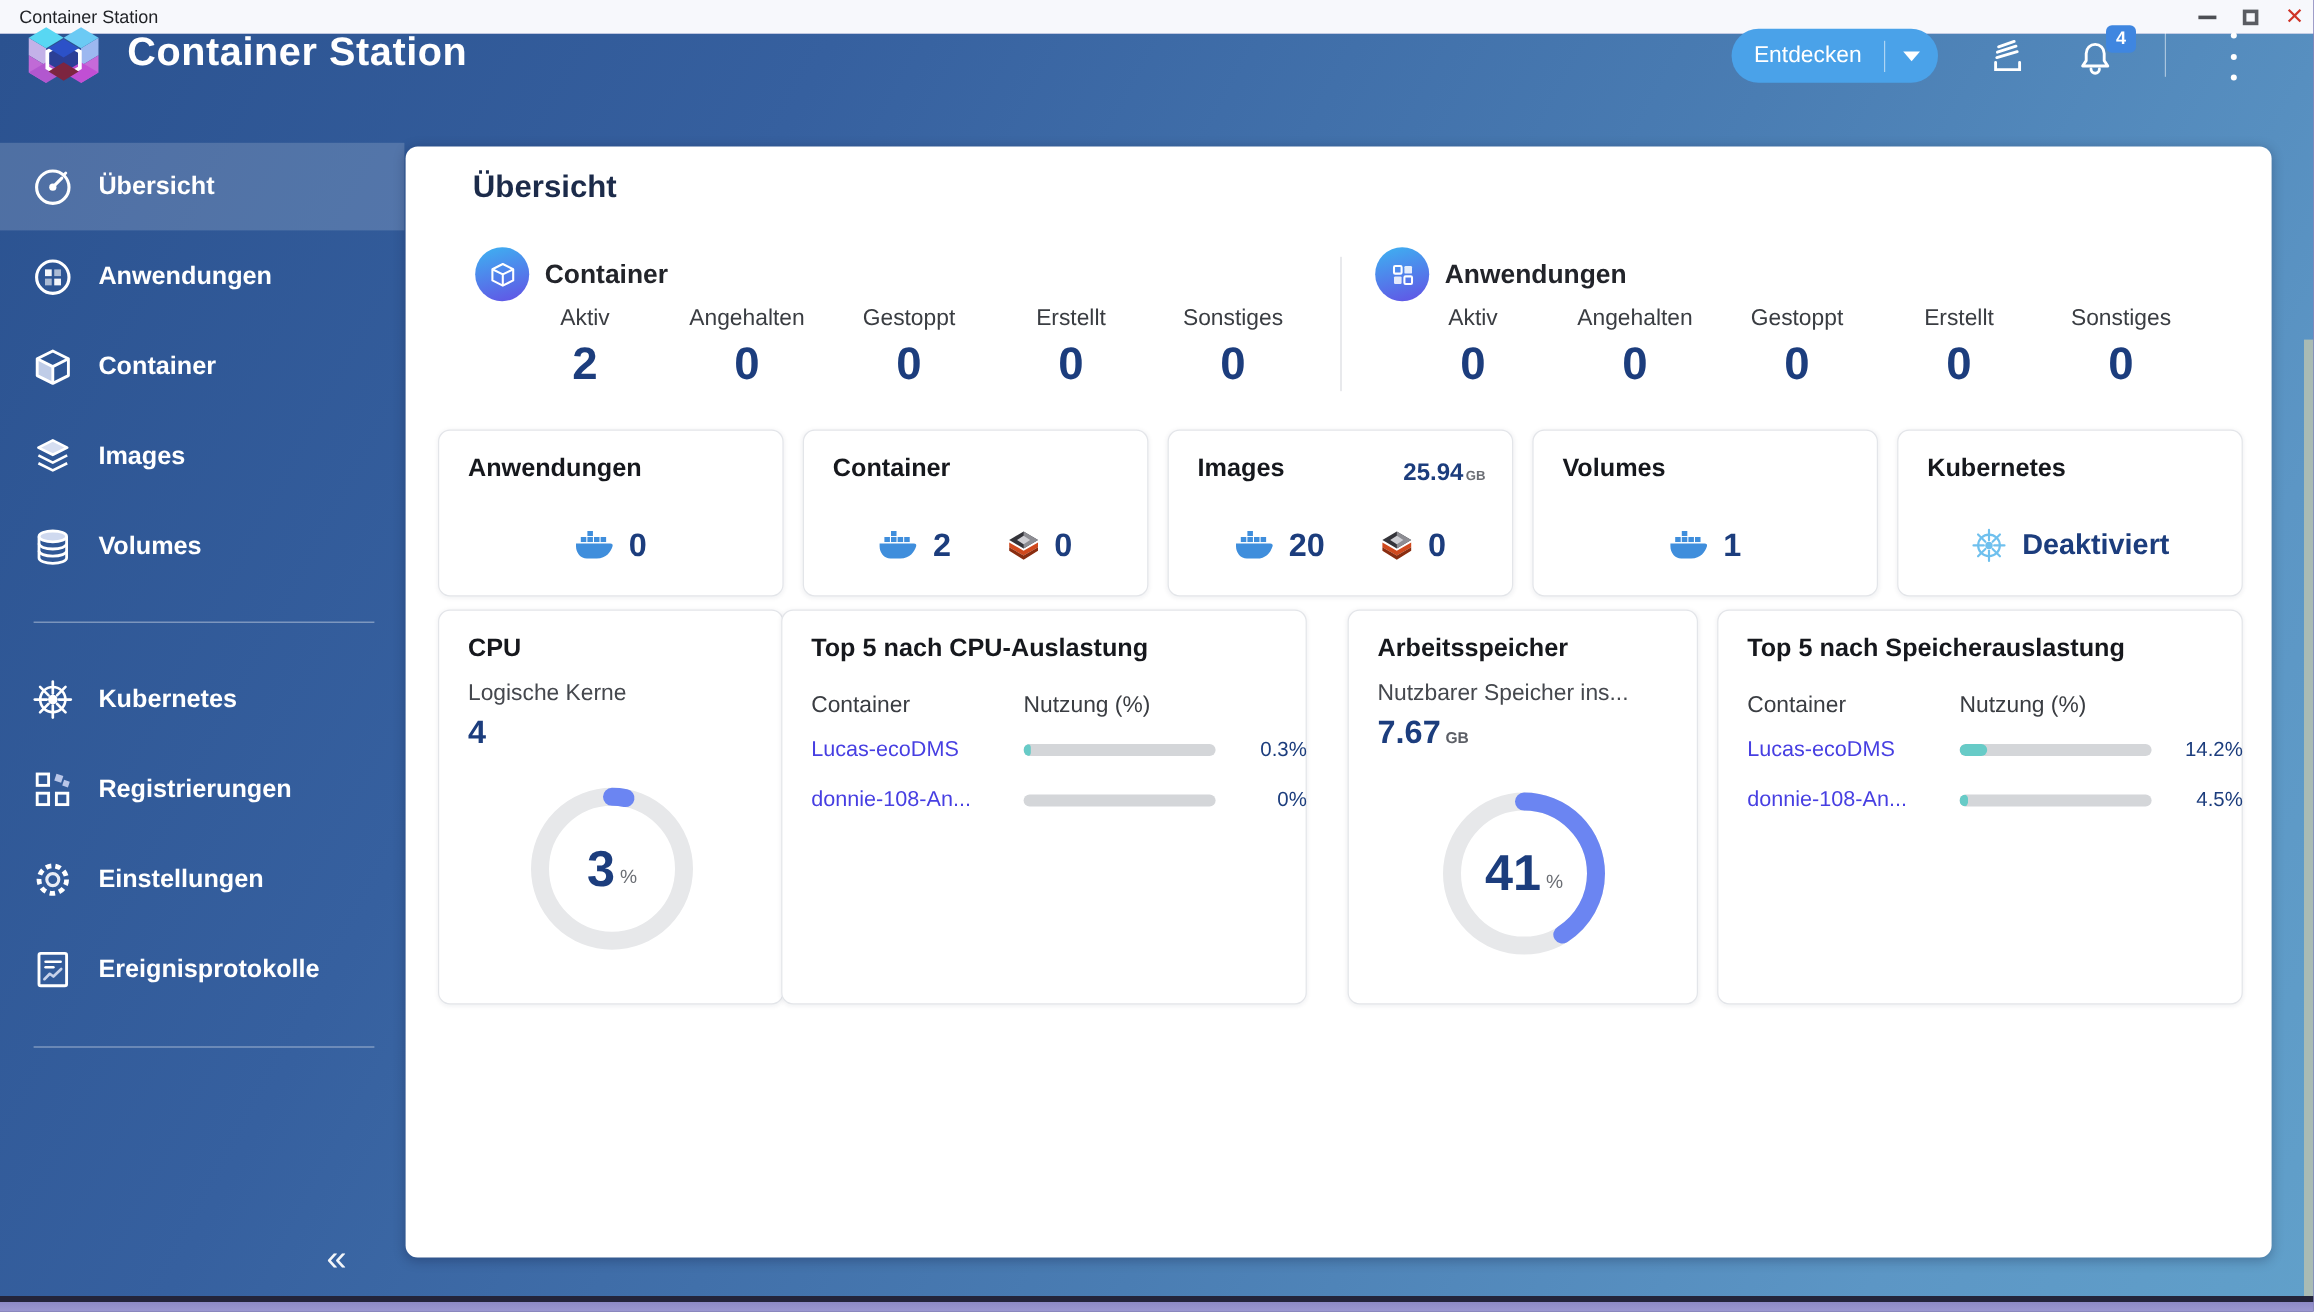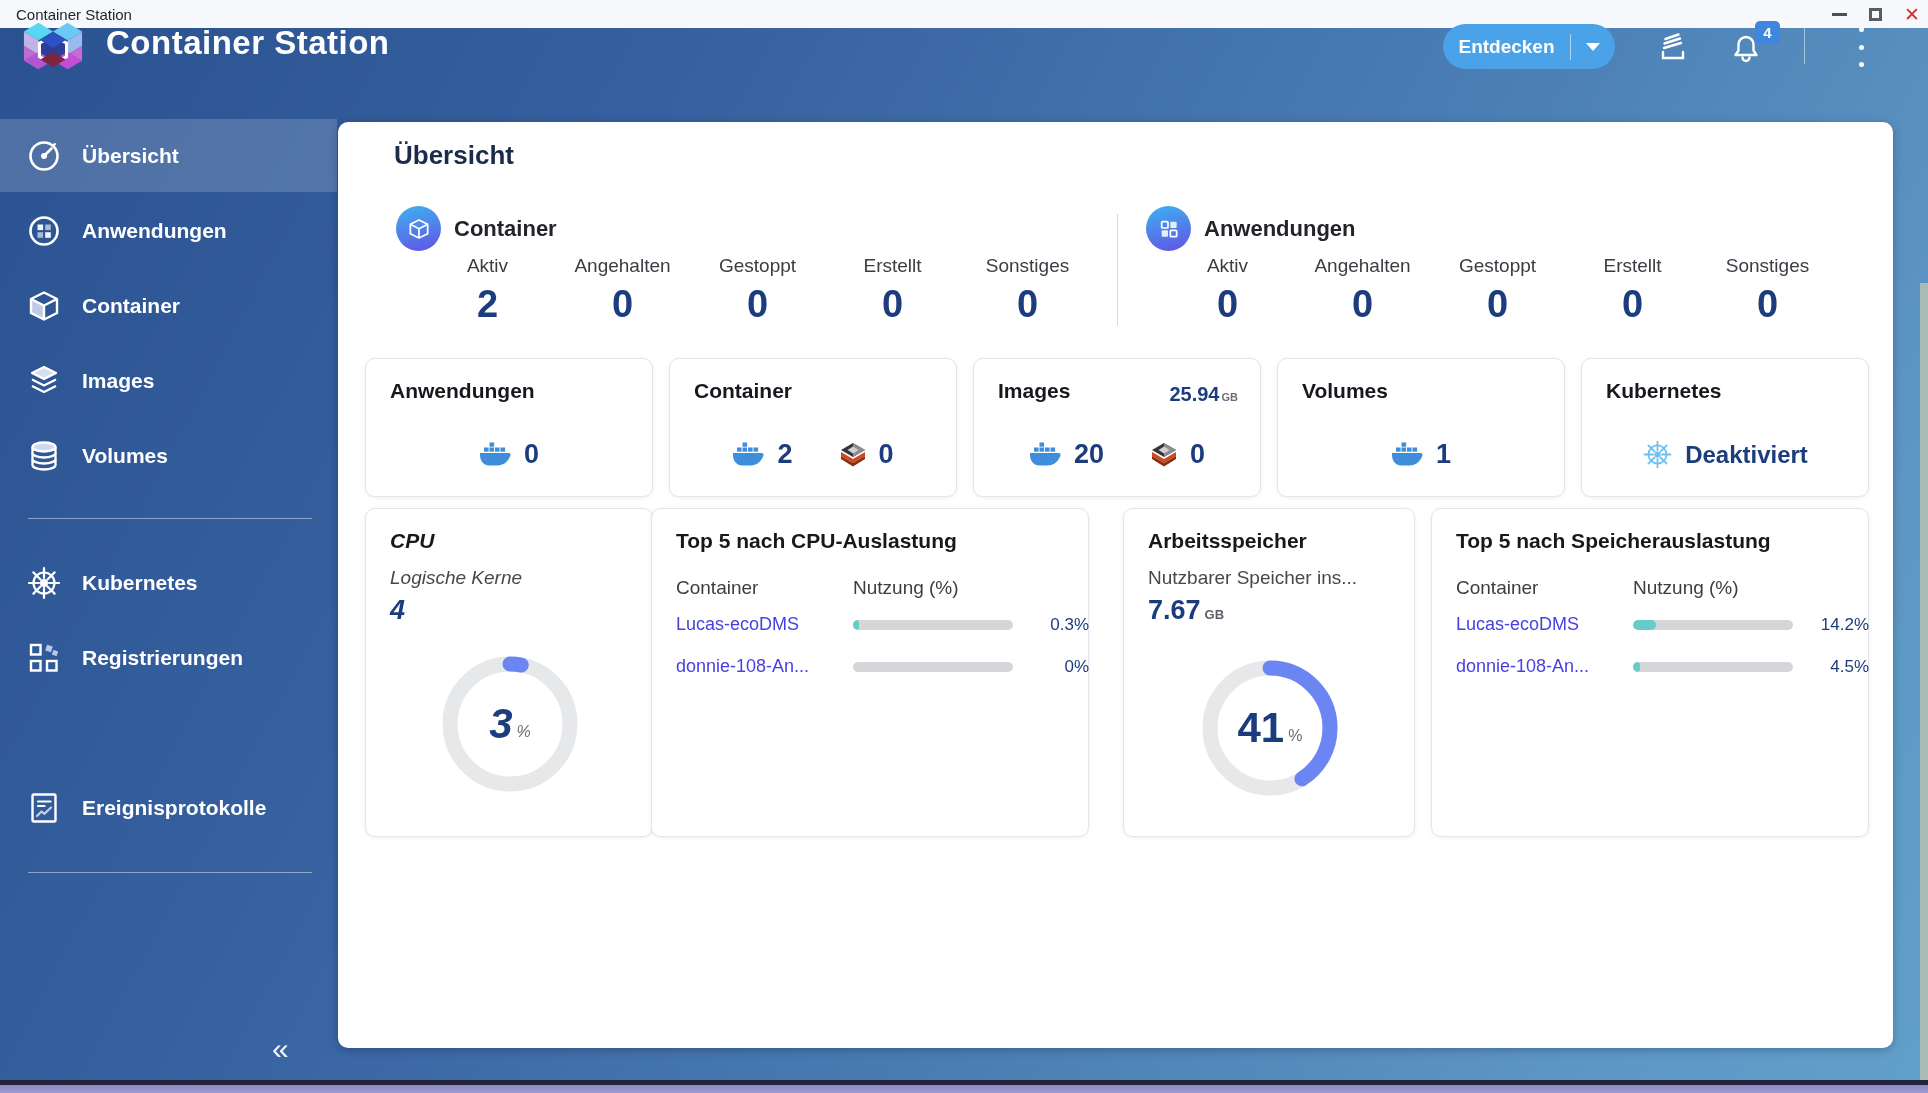--- a/index.html
+++ b/index.html
@@ -17,21 +17,21 @@
 
   
   .appbg{position:absolute;left:0;top:28px;width:1928px;height:1052px;
     background:linear-gradient(118deg,#2b5290 0%,#36609f 28%,#4a7db3 60%,#5c96c5 85%,#61a0ca 100%);}
 
   
   .logo{position:absolute;left:22px;top:14px;width:62px;height:62px;}
   .app-title{position:absolute;left:106px;top:24px;font-size:33px;font-weight:bold;color:#ffffff;letter-spacing:.5px;}
   .discover{position:absolute;left:1443px;top:24px;width:172px;height:45px;background:#4aa2e9;border-radius:23px;
     display:flex;align-items:center;color:#fff;cursor:pointer;}
-  .discover-label{flex:1;text-align:center;font-size:19px;font-weight:bold;}
+  .discover-label{flex:1;text-align:center;font-size:19px;font-weight:normal;}
   .discover-sep{width:1px;height:26px;background:rgba(255,255,255,.55);}
   .discover-caret{width:44px;display:flex;align-items:center;justify-content:center;cursor:pointer;}
   .caret-down{width:0;height:0;border-left:7px solid transparent;border-right:7px solid transparent;border-top:8px solid #fff;}
   .hicon{position:absolute;top:28px;width:38px;height:38px;cursor:pointer;}
   .badge{position:absolute;left:1755px;top:21px;min-width:25px;height:23px;background:#3f86e0;border-radius:5px;
     color:#fff;font-size:15px;font-weight:bold;display:flex;align-items:center;justify-content:center;padding:0 4px;}
   .hdr-sep{position:absolute;left:1804px;top:26px;width:1px;height:38px;background:rgba(255,255,255,.5);}
   .kebab{position:absolute;left:1853px;top:27px;width:16px;height:40px;display:flex;flex-direction:column;align-items:center;justify-content:space-between;cursor:pointer;}
   .kebab i{width:5px;height:5px;border-radius:50%;background:#fff;}
 
@@ -230,20 +230,27 @@
         <rect x="5" y="5" width="9.5" height="9.5"></rect>
         <rect x="5" y="21" width="9.5" height="9.5"></rect>
         <rect x="21" y="21" width="9.5" height="9.5"></rect>
       </g>
       <rect x="20" y="5.5" width="6" height="6" fill="#b9c6e8" transform="rotate(18 23 8.5)"></rect>
       <rect x="26.5" y="10.5" width="5" height="5" fill="#b9c6e8" transform="rotate(18 29 13)"></rect>
     </svg>
     <span class="side-label">Registrierungen</span>
   </div>
 
+  <div class="side-item" style="top:696px;">
+    <svg class="side-ico" viewBox="0 0 36 36">
+      <circle cx="18" cy="18" r="11.5" fill="none" stroke="#fff" stroke-width="4" stroke-dasharray="4.6 3.4"></circle>
+      <circle cx="18" cy="18" r="5" fill="none" stroke="#e8ecf5" stroke-width="2.6"></circle>
+    </svg>
+    <span class="side-label">Einstellungen</span>
+  </div>
 
   <div class="side-item" style="top:771px;">
     <svg class="side-ico" viewBox="0 0 36 36">
       <rect x="6.5" y="4.5" width="23" height="27" rx="1.5" fill="none" stroke="#fff" stroke-width="2.4"></rect>
       <line x1="12" y1="11.5" x2="24.5" y2="11.5" stroke="#fff" stroke-width="2.2" stroke-linecap="round"></line>
       <line x1="12" y1="16" x2="18.5" y2="16" stroke="#fff" stroke-width="2.2" stroke-linecap="round"></line>
       <polyline points="11,26 15.5,21.5 18.5,23.8 25,17.5" fill="none" stroke="#c7d2ea" stroke-width="2.2" stroke-linecap="round" stroke-linejoin="round"></polyline>
     </svg>
     <span class="side-label">Ereignisprotokolle</span>
   </div>
@@ -435,21 +442,21 @@
               <line x1="28.6" y1="7.4" x2="21.5" y2="14.5"></line>
                 <line x1="14.5" y1="21.5" x2="7.4" y2="28.6"></line>
             </g>
           </g>
           <circle cx="18" cy="18" r="3.6" fill="#6fc0ee"></circle>
         </svg>
         <span class="k8s-status">Deaktiviert</span>
       </div>
     </div>
 
-    <div class="card" style="left:27px;top:386px;width:288px;height:329px;font-style:italic;">
+    <div class="card" style="left:27px;top:386px;width:288px;height:329px;">
       <div class="card-title">CPU</div>
       <div class="sub-label">Logische Kerne</div>
       <div class="sub-value">4</div>
       <div class="donut-wrap" style="left:69px;top:140px;">
         <svg width="150" height="150" viewBox="0 0 150 150">
           <circle cx="75" cy="75" r="60" fill="none" stroke="#e7e8ea" stroke-width="15"></circle>
           <circle cx="75" cy="75" r="60" fill="none" stroke="#6b85f2" stroke-width="15" stroke-linecap="round" transform="rotate(-90 75 75)" stroke-dasharray="11.309733552923253 376.99111843077515"></circle>
         </svg>
         <div class="donut-center">
           <span class="donut-num">3</span>

